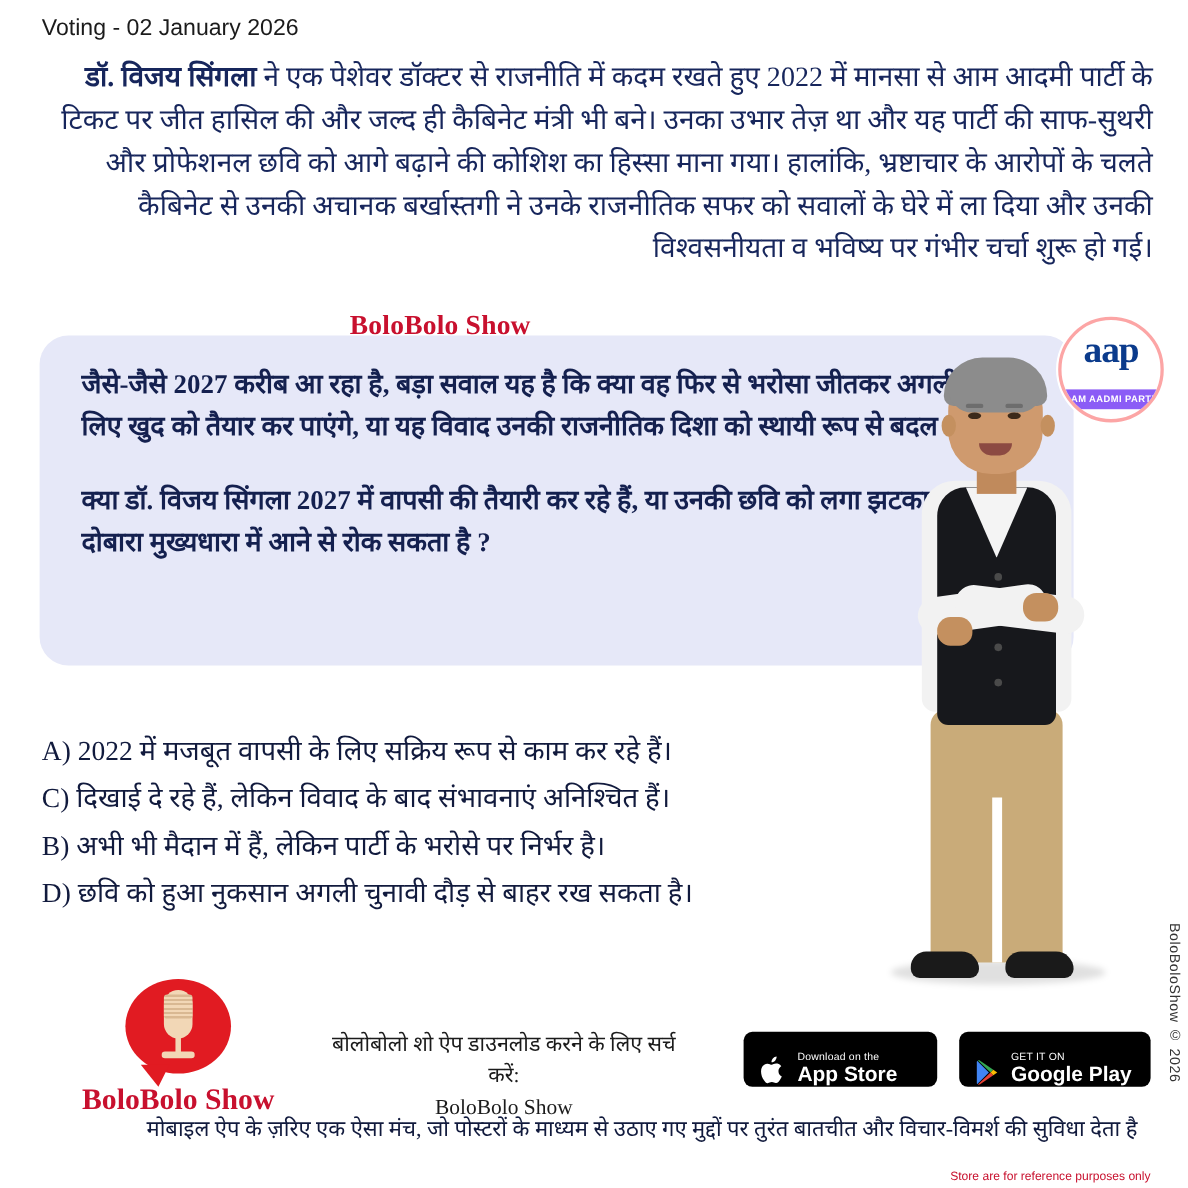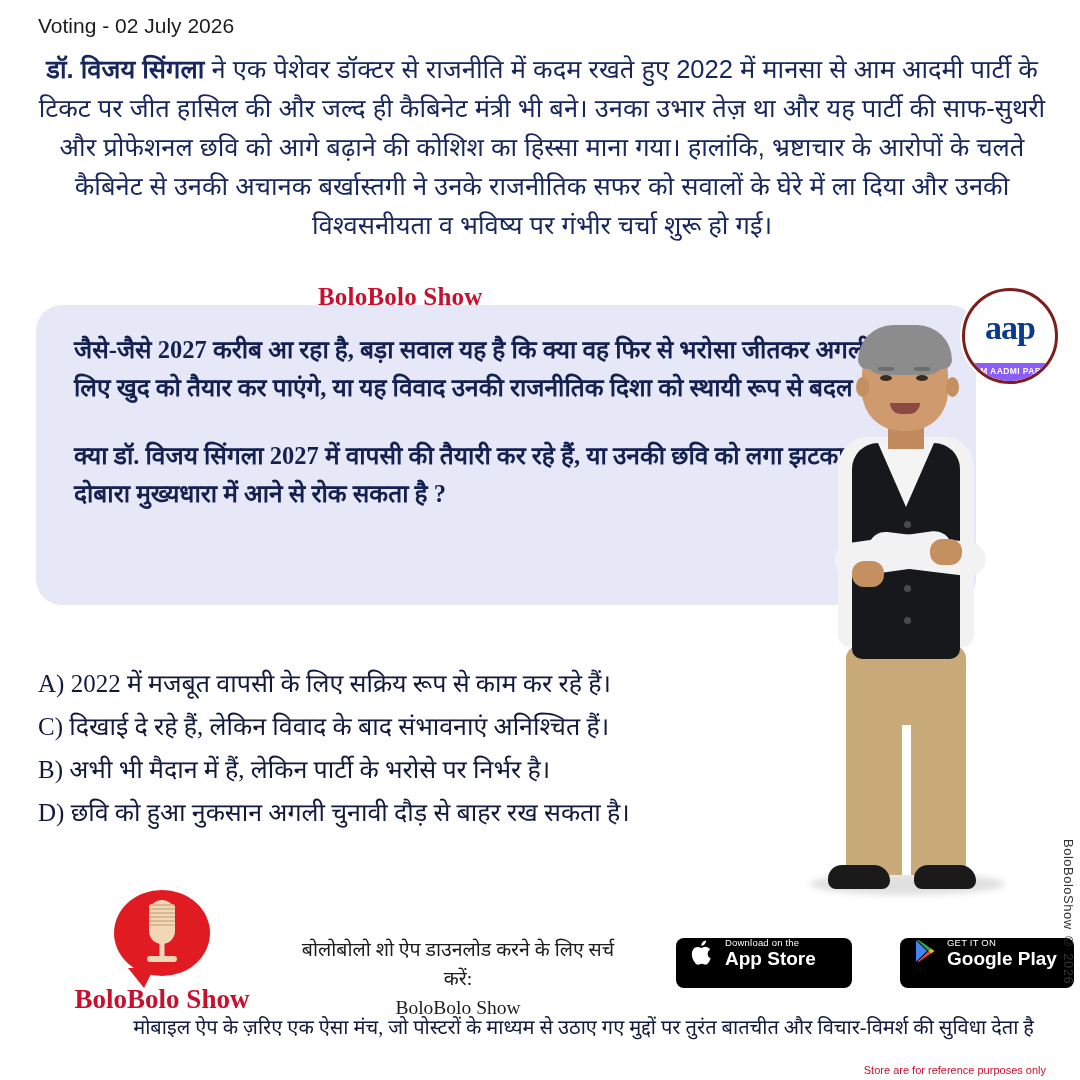--- a/index.html
+++ b/index.html
@@ -23,25 +23,25 @@
     font-size: 21px;
     color: #1b1b1b;
     font-family: "Liberation Sans", sans-serif;
   }
 
   
   .intro {
     position: absolute;
     left: 36px; top: 50px;
     width: 1012px;
-    font-family: Liberation Sans, sans-serif;
+    font-family: Liberation Serif, serif;
     font-size: 25.5px;
     line-height: 39px;
     color: #17265c;
-    text-align: center;
+    text-align: right;
   }
   .intro b { font-weight: bold; color: #17265c; }
 
   
   .brand-script {
     position: absolute;
     left: 318px; top: 283px;
     font-family: "Liberation Serif", serif;
     font-size: 25px;
     font-weight: bold;
@@ -82,23 +82,23 @@
     margin-bottom: 6px;
   }
 
   
   .aap-logo {
     position: absolute;
     right: 22px; top: 288px;
     width: 96px; height: 96px;
     border-radius: 50%;
     background: #ffffff;
-    border: 3px solid #7f1d1d;
+    border: 3px solid #fca5a5;
     display: flex; flex-direction: column;
-    align-items: center; justify-content: flex-end;
+    align-items: center; justify-content: center;
     box-shadow: 0 0 0 2px #fff;
     overflow: hidden;
   }
   .aap-logo .aap-word {
     font-family: "Liberation Serif", serif;
     font-size: 34px;
     font-weight: bold;
     color: #0b3b8c;
     line-height: 30px;
     letter-spacing: -1px;
@@ -300,26 +300,26 @@
     font-size: 19.5px;
     line-height: 29px;
     color: #1b1b1b;
   }
   .badge {
     position: absolute;
     height: 50px;
     background: #000000;
     border-radius: 8px;
     display: flex;
-    align-items: flex-start;
+    align-items: flex-end;
     padding: 0 14px;
     color: #fff;
   }
   .badge-apple { left: 676px; top: 938px; width: 176px; }
-  .badge-google { left: 900px; top: 938px; width: 174px; }
+  .badge-google { left: 872px; top: 938px; width: 174px; }
   .badge .b-icon { margin-right: 9px; display: flex; align-items: center; }
   .badge .b-lines { line-height: 1.05; }
   .badge .b-small { font-size: 9.5px; letter-spacing: .2px; display: block; }
   .badge .b-big { font-size: 19px; font-weight: bold; display: block; margin-top: 1px; }
 
   
   .footer {
     position: absolute;
     left: 24px; top: 1012px;
     width: 1010px;
@@ -342,21 +342,21 @@
     color: #333;
     writing-mode: vertical-rl;
     letter-spacing: .5px;
   }
 </style>
 </head>
 <body>
 
 <div class="poster">
 
-  <div class="header-date">Voting - 02 July 2026</div>
+  <div class="header-date">Voting - 02 January 2026</div>
 
   <div class="intro">
     <b>डॉ. विजय सिंगला</b><span> ने एक पेशेवर डॉक्टर से राजनीति में कदम रखते हुए 2022 में मानसा से आम आदमी पार्टी के टिकट पर जीत हासिल की और जल्द ही कैबिनेट मंत्री भी बने। उनका उभार तेज़ था और यह पार्टी की साफ-सुथरी और प्रोफेशनल छवि को आगे बढ़ाने की कोशिश का हिस्सा माना गया। हालांकि, भ्रष्टाचार के आरोपों के चलते कैबिनेट से उनकी अचानक बर्खास्तगी ने उनके राजनीतिक सफर को सवालों के घेरे में ला दिया और उनकी विश्वसनीयता व भविष्य पर गंभीर चर्चा शुरू हो गई।</span>
   </div>
 
   <div class="brand-script">BoloBolo Show</div>
 
   <div class="qbox">
     <p>जैसे-जैसे 2027 करीब आ रहा है, बड़ा सवाल यह है कि क्या वह फिर से भरोसा जीतकर अगली पारी के लिए खुद को तैयार कर पाएंगे, या यह विवाद उनकी राजनीतिक दिशा को स्थायी रूप से बदल चुका है ?</p>
     <p>क्या डॉ. विजय सिंगला 2027 में वापसी की तैयारी कर रहे हैं, या उनकी छवि को लगा झटका उन्हें दोबारा मुख्यधारा में आने से रोक सकता है ?</p>

